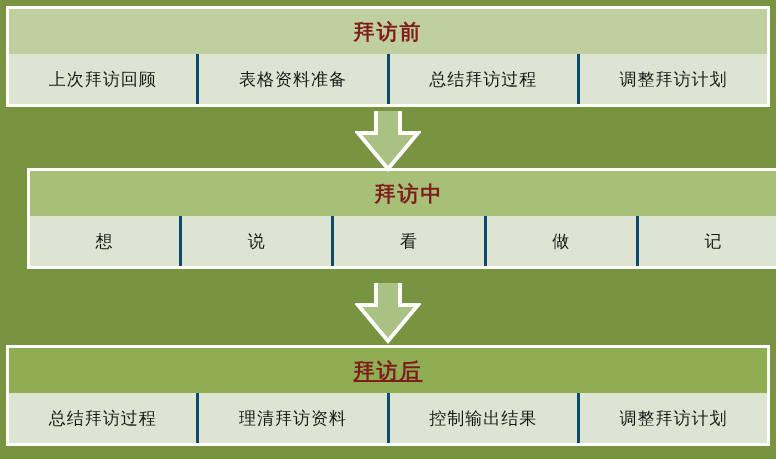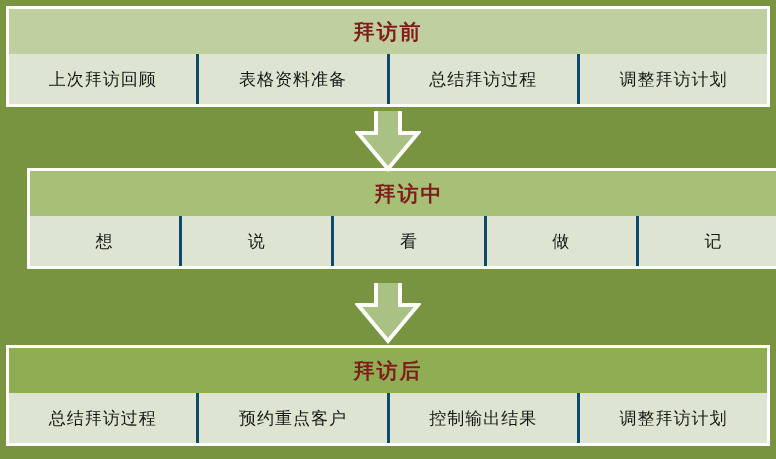--- a/index.html
+++ b/index.html
@@ -63,21 +63,21 @@
     letter-spacing: 1px;
     box-sizing: border-box;
   }
   .stage-item:last-child {
     margin-right: 0;
   }
 
   
   .tint-1 { background: #c0cfa0; }
   .tint-2 { background: #a7c076; }
-  .tint-3 { background: #8fae53; }
+  .tint-3 { background: #8fae53; text-decoration: underline; }
 
   
   #stage-0 { top: 6px; }
   #stage-1 { top: 168px; margin-left: 21px; }
   #stage-2 { top: 345px; }
 
   
   .arrow {
     position: absolute;
     left: 50%;
@@ -108,21 +108,21 @@
         <div class="stage-item">说</div>
         <div class="stage-item">看</div>
         <div class="stage-item">做</div>
         <div class="stage-item">记</div>
       </div>
     </div>
     <div class="stage" id="stage-2">
       <div class="stage-title tint-3">拜访后</div>
       <div class="stage-items">
         <div class="stage-item">总结拜访过程</div>
-        <div class="stage-item">预约重点客户</div>
+        <div class="stage-item">理清拜访资料</div>
         <div class="stage-item">控制输出结果</div>
         <div class="stage-item">调整拜访计划</div>
       </div>
     </div>
     <div class="arrow" id="arrow-0"><svg viewBox="0 0 66 62" width="66" height="62" xmlns="http://www.w3.org/2000/svg">
         <polygon points="21,-2 45,-2 45,22 63,22 33,58 3,22 21,22" fill="#a9c183" stroke="#ffffff" stroke-width="4" stroke-linejoin="miter"></polygon>
       </svg></div>
     <div class="arrow" id="arrow-1"><svg viewBox="0 0 66 62" width="66" height="62" xmlns="http://www.w3.org/2000/svg">
         <polygon points="21,-2 45,-2 45,22 63,22 33,58 3,22 21,22" fill="#a9c183" stroke="#ffffff" stroke-width="4" stroke-linejoin="miter"></polygon>
       </svg></div>

